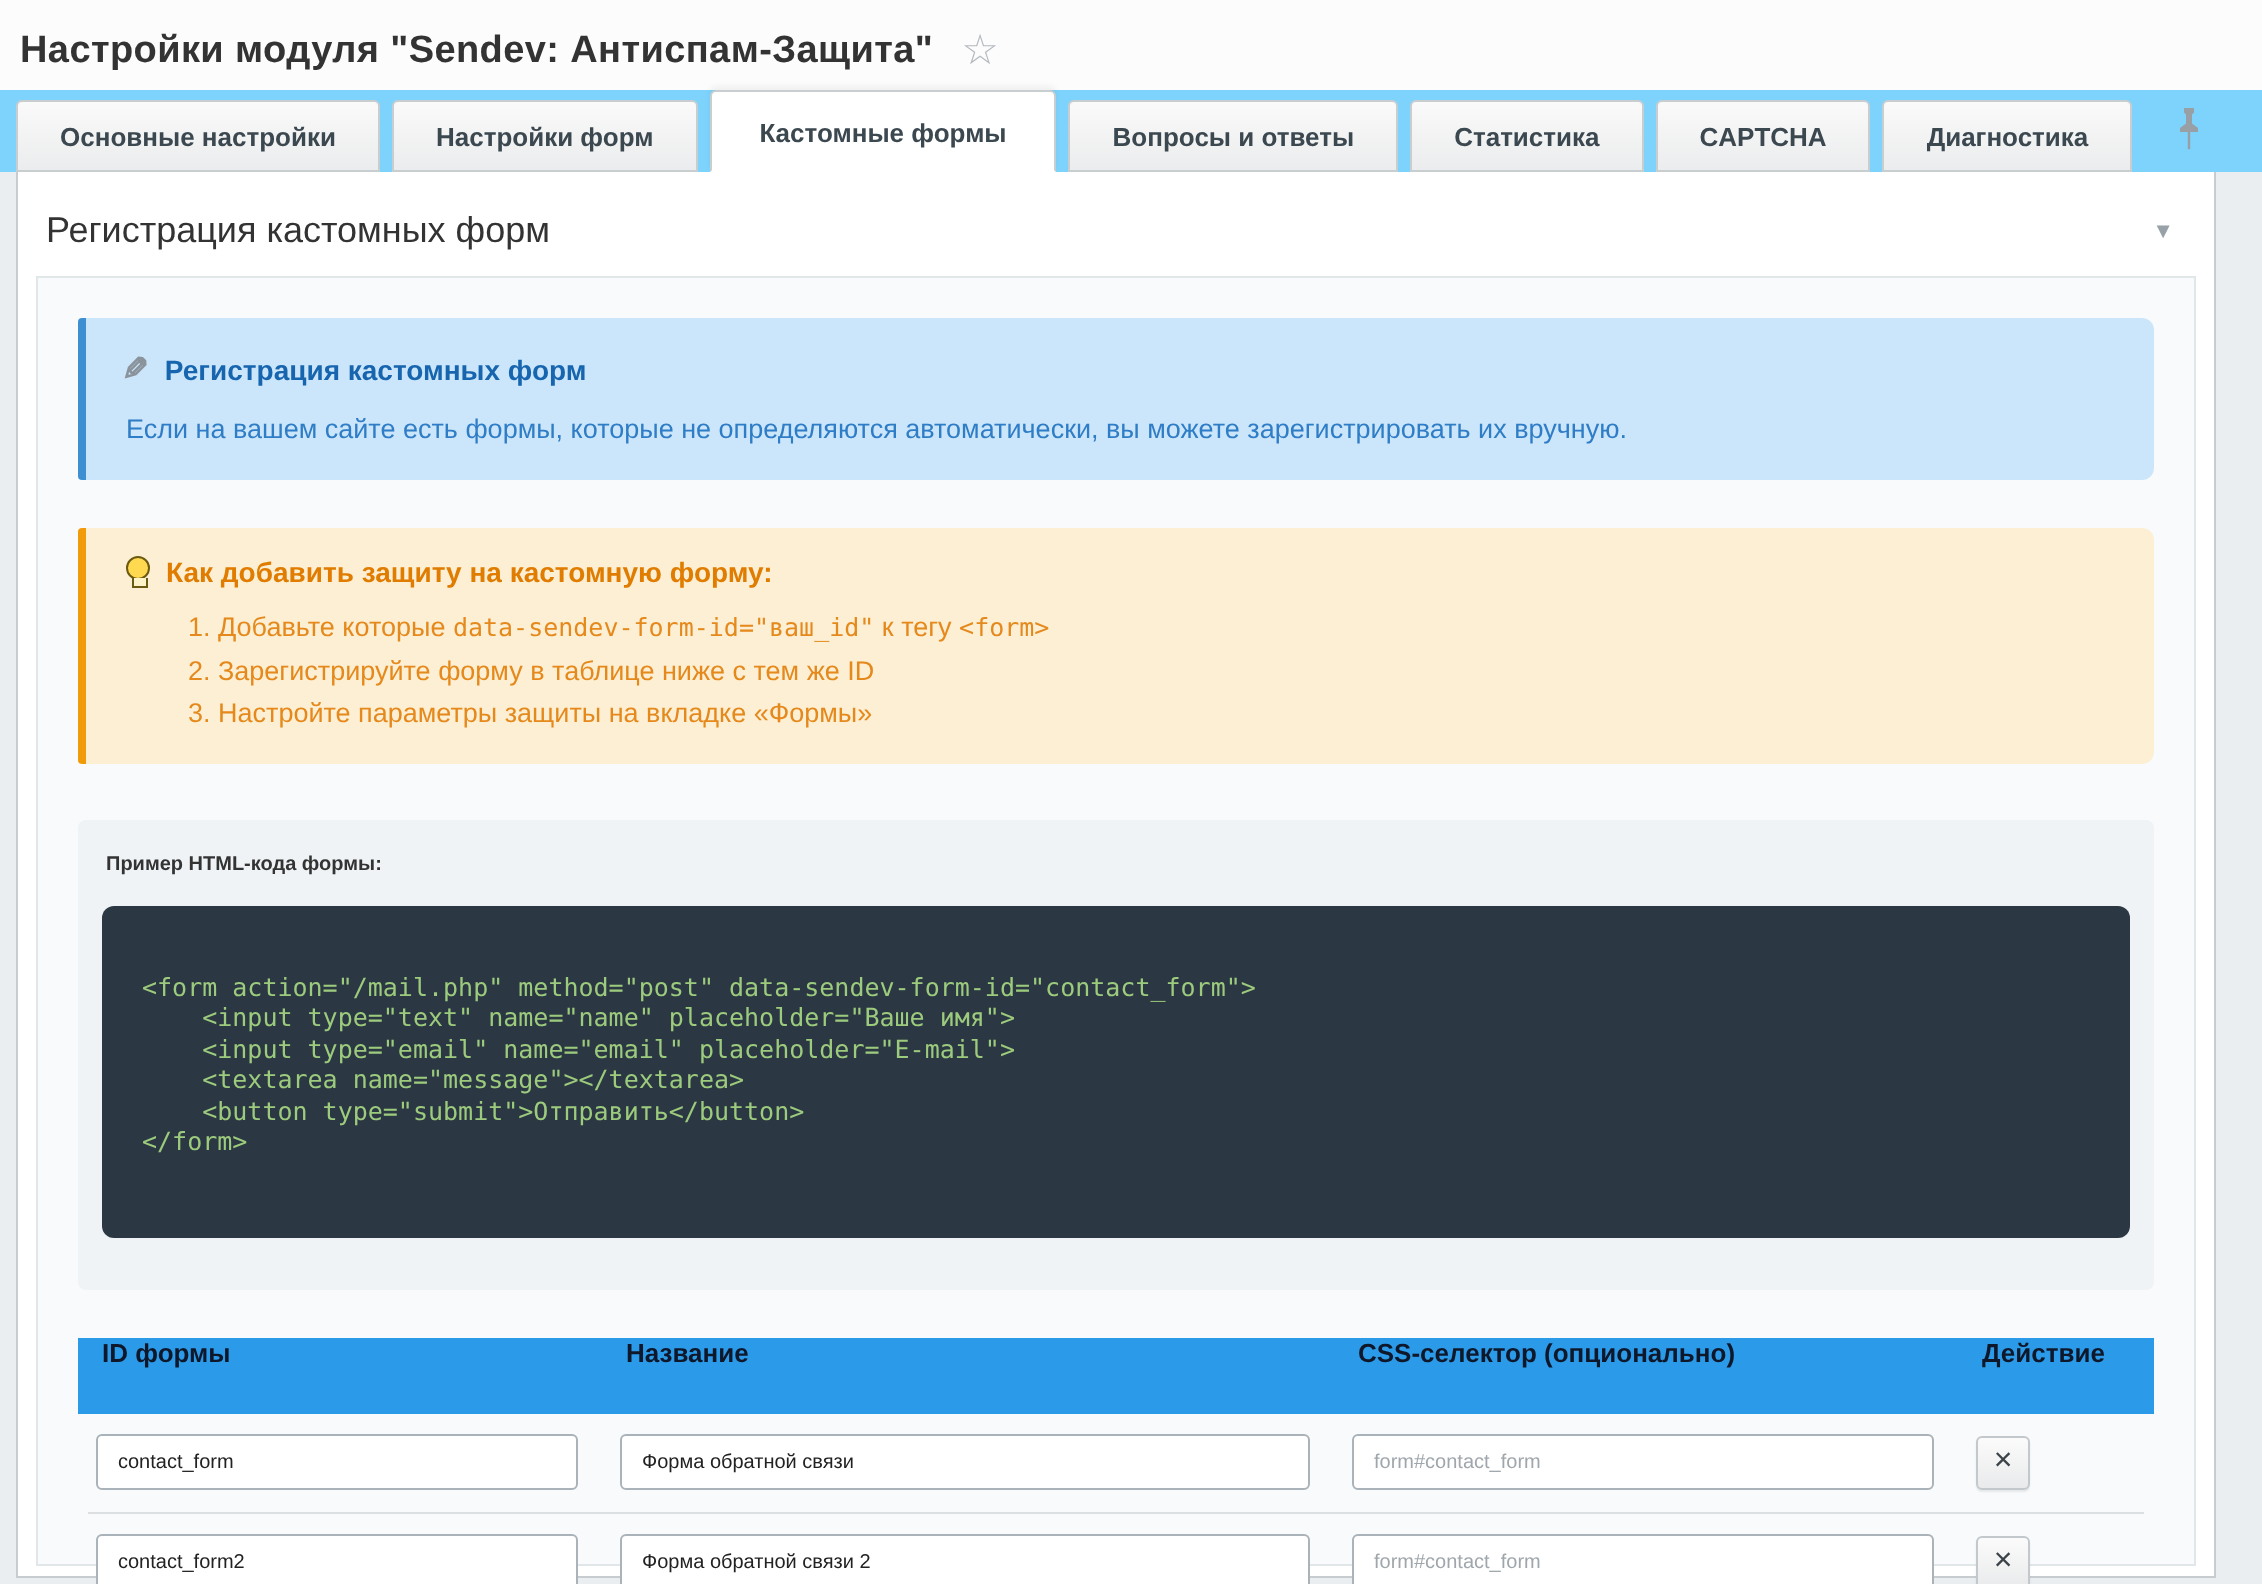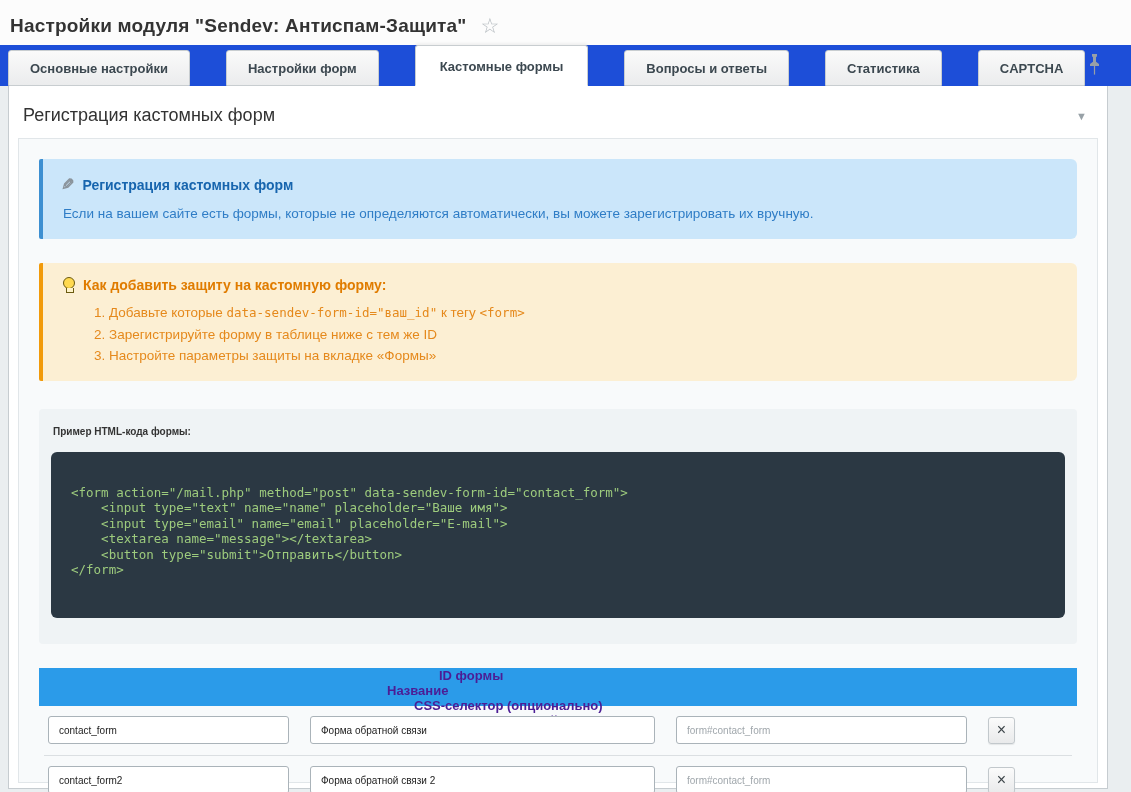--- a/index.html
+++ b/index.html
@@ -9,21 +9,21 @@
     background: #eaeef0;
     font-family: "Liberation Sans", sans-serif;
     color: #333;
   }
   
   .top-band { background: #fcfcfc; padding: 0; }
   .header { display: flex; align-items: center; padding: 9px 0 2px 10px; height: 45px; }
   .header h1 { margin: 0; font-size: 19px; font-weight: bold; color: #333; letter-spacing: .2px; }
   .star { margin-left: 14px; font-size: 21px; color: #b4babf; line-height: 1; cursor: pointer; margin-top: -2px; }
   
-  .tabbar { display: flex; align-items: flex-end; padding-left: 8px; position: relative; z-index: 3; margin-bottom: -1px; background: #1d4ed8; gap: 30px; }
+  .tabbar { display: flex; align-items: flex-end; padding-left: 8px; position: relative; z-index: 3; margin-bottom: -1px; background: #7dd3fc; }
   .tab {
     background: linear-gradient(#fafafa, #ebeced);
     border: 1px solid #c8cdd0;
     border-radius: 3px 3px 0 0;
     padding: 10px 21px 9px;
     margin-right: 6px;
     font-size: 13px; font-weight: bold; color: #3c4850;
     cursor: pointer; white-space: nowrap;
   }
   .tab.active {
@@ -75,21 +75,21 @@
   .example { margin-top: 28px; background: #eff3f5; border-radius: 4px; padding: 17px 12px 26px; }
   .example-label { font-weight: bold; font-size: 10px; color: #333; padding-left: 2px; }
   pre.code {
     margin: 15px 0 0; background: #2b3843; border-radius: 6px;
     color: #9dcb7d; font-family: "DejaVu Sans Mono", monospace;
     font-size: 12.5px; line-height: 1.24;
     padding: 33px 20px 40px; overflow: hidden;
   }
   
   .forms-table { margin-top: 24px; }
-  .thead { display: flex; align-items: center; background: #2b9be9; height: 38px; color: #4c1d95; font-weight: bold; font-size: 13px; flex-direction: column; }
+  .thead { display: flex; background: #2b9be9; height: 38px; color: #0f172a; font-weight: bold; font-size: 13px; }
   .th { padding-left: 12px; }
   .col-id  { width: 262px; }
   .col-name{ width: 366px; }
   .col-sel { width: 312px; }
   .col-act { flex: 1; }
   .trow { display: flex; align-items: center; height: 49px; }
   .td { padding-left: 9px; }
   .td input {
     width: calc(100% - 12px); height: 28px;
     border: 1px solid #aab3b9; border-radius: 3px;
@@ -114,20 +114,21 @@
     <h1>Настройки модуля "Sendev: Антиспам-Защита"</h1>
     <span class="star">☆</span>
   </div>
   <div class="tabbar">
     <div class="tab">Основные настройки</div>
     <div class="tab">Настройки форм</div>
     <div class="tab active">Кастомные формы</div>
     <div class="tab">Вопросы и ответы</div>
     <div class="tab">Статистика</div>
     <div class="tab">CAPTCHA</div>
+    <div class="tab">Диагностика</div>
     <span class="pin">
       <svg width="13" height="23" viewBox="0 0 13 23">
         <path d="M4 1h5v2.2l-1 1v4.6l3 2.2v2H2v-2l3-2.2V4.2l-1-1z" fill="#98a0a6"></path>
         <rect x="5.9" y="13" width="1.2" height="8.6" fill="#98a0a6"></rect>
       </svg>
     </span>
   </div>
 </div>
 
 <div class="content-box">

